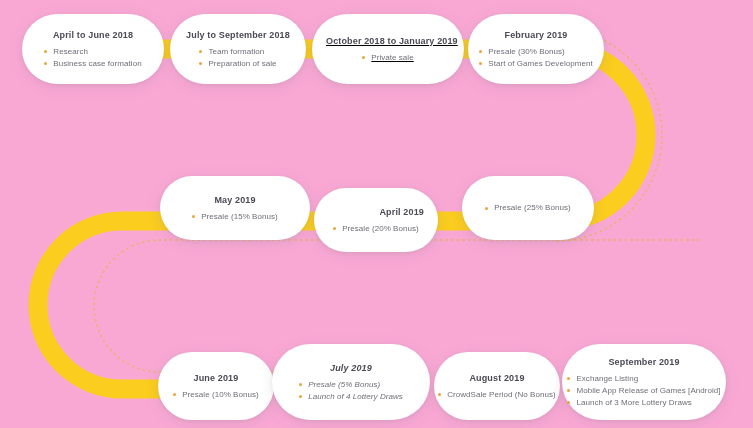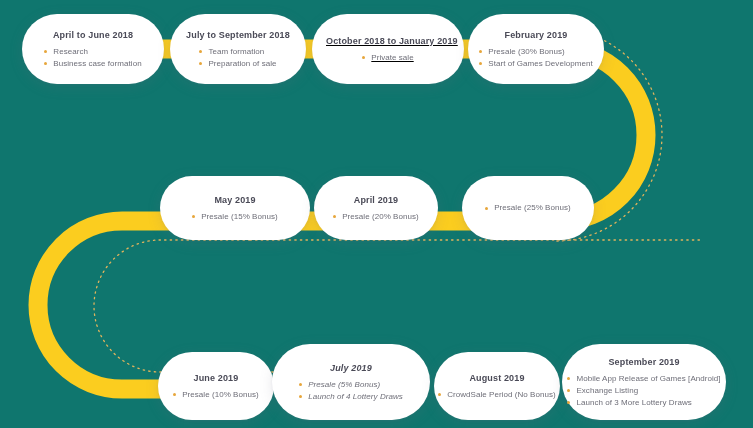--- a/index.html
+++ b/index.html
@@ -11,21 +11,21 @@
   body {
     font-family: "Liberation Sans", sans-serif;
     -webkit-font-smoothing: antialiased;
   }
 
   #roadmap {
     position: relative;
     width: 753px;
     height: 428px;
     overflow: hidden;
-    background: #0f766e;
+    background: #f9a8d4;
   }
 
   
   #path-layer {
     position: absolute;
     left: 0;
     top: 0;
     width: 753px;
     height: 428px;
     z-index: 1;
@@ -96,21 +96,21 @@
   
   .card.single .card-list { align-self: center; }
 
   
   .c-apr2018   { left: 22px;  top: 14px;  width: 142px; height: 70px; }
   .c-jul2018   { left: 170px; top: 14px;  width: 136px; height: 70px; }
   .c-oct2018   { left: 312px; top: 14px;  width: 152px; height: 70px; text-decoration: underline; }
   .c-feb2019   { left: 468px; top: 14px;  width: 136px; height: 70px; }
 
   .c-may2019   { left: 160px; top: 176px; width: 150px; height: 64px; }
-  .c-apr2019   { left: 314px; top: 176px; width: 124px; height: 64px; }
+  .c-apr2019   { left: 314px; top: 188px; width: 124px; height: 64px; align-items: flex-end; }
   .c-mar2019   { left: 462px; top: 176px; width: 132px; height: 64px; }
 
   .c-jun2019   { left: 158px; top: 352px; width: 116px; height: 68px; }
   .c-jul2019   { left: 272px; top: 344px; width: 158px; height: 76px; font-style: italic; }
   .c-aug2019   { left: 434px; top: 352px; width: 126px; height: 68px; }
   .c-sep2019   { left: 562px; top: 344px; width: 164px; height: 76px; }
 </style>
 </head>
 <body>
 
@@ -210,20 +210,20 @@
     <div class="card c-aug2019 single">
       <div class="card-title">August 2019</div>
       <ul class="card-list">
         <li>CrowdSale Period (No Bonus)</li>
       </ul>
     </div>
 
     <div class="card c-sep2019">
       <div class="card-title">September 2019</div>
       <ul class="card-list">
+        <li>Exchange Listing</li>
         <li>Mobile App Release of Games [Android]</li>
-        <li>Exchange Listing</li>
         <li>Launch of 3 More Lottery Draws</li>
       </ul>
     </div>
 
   </div>
 </div>
 
 </body></html>

